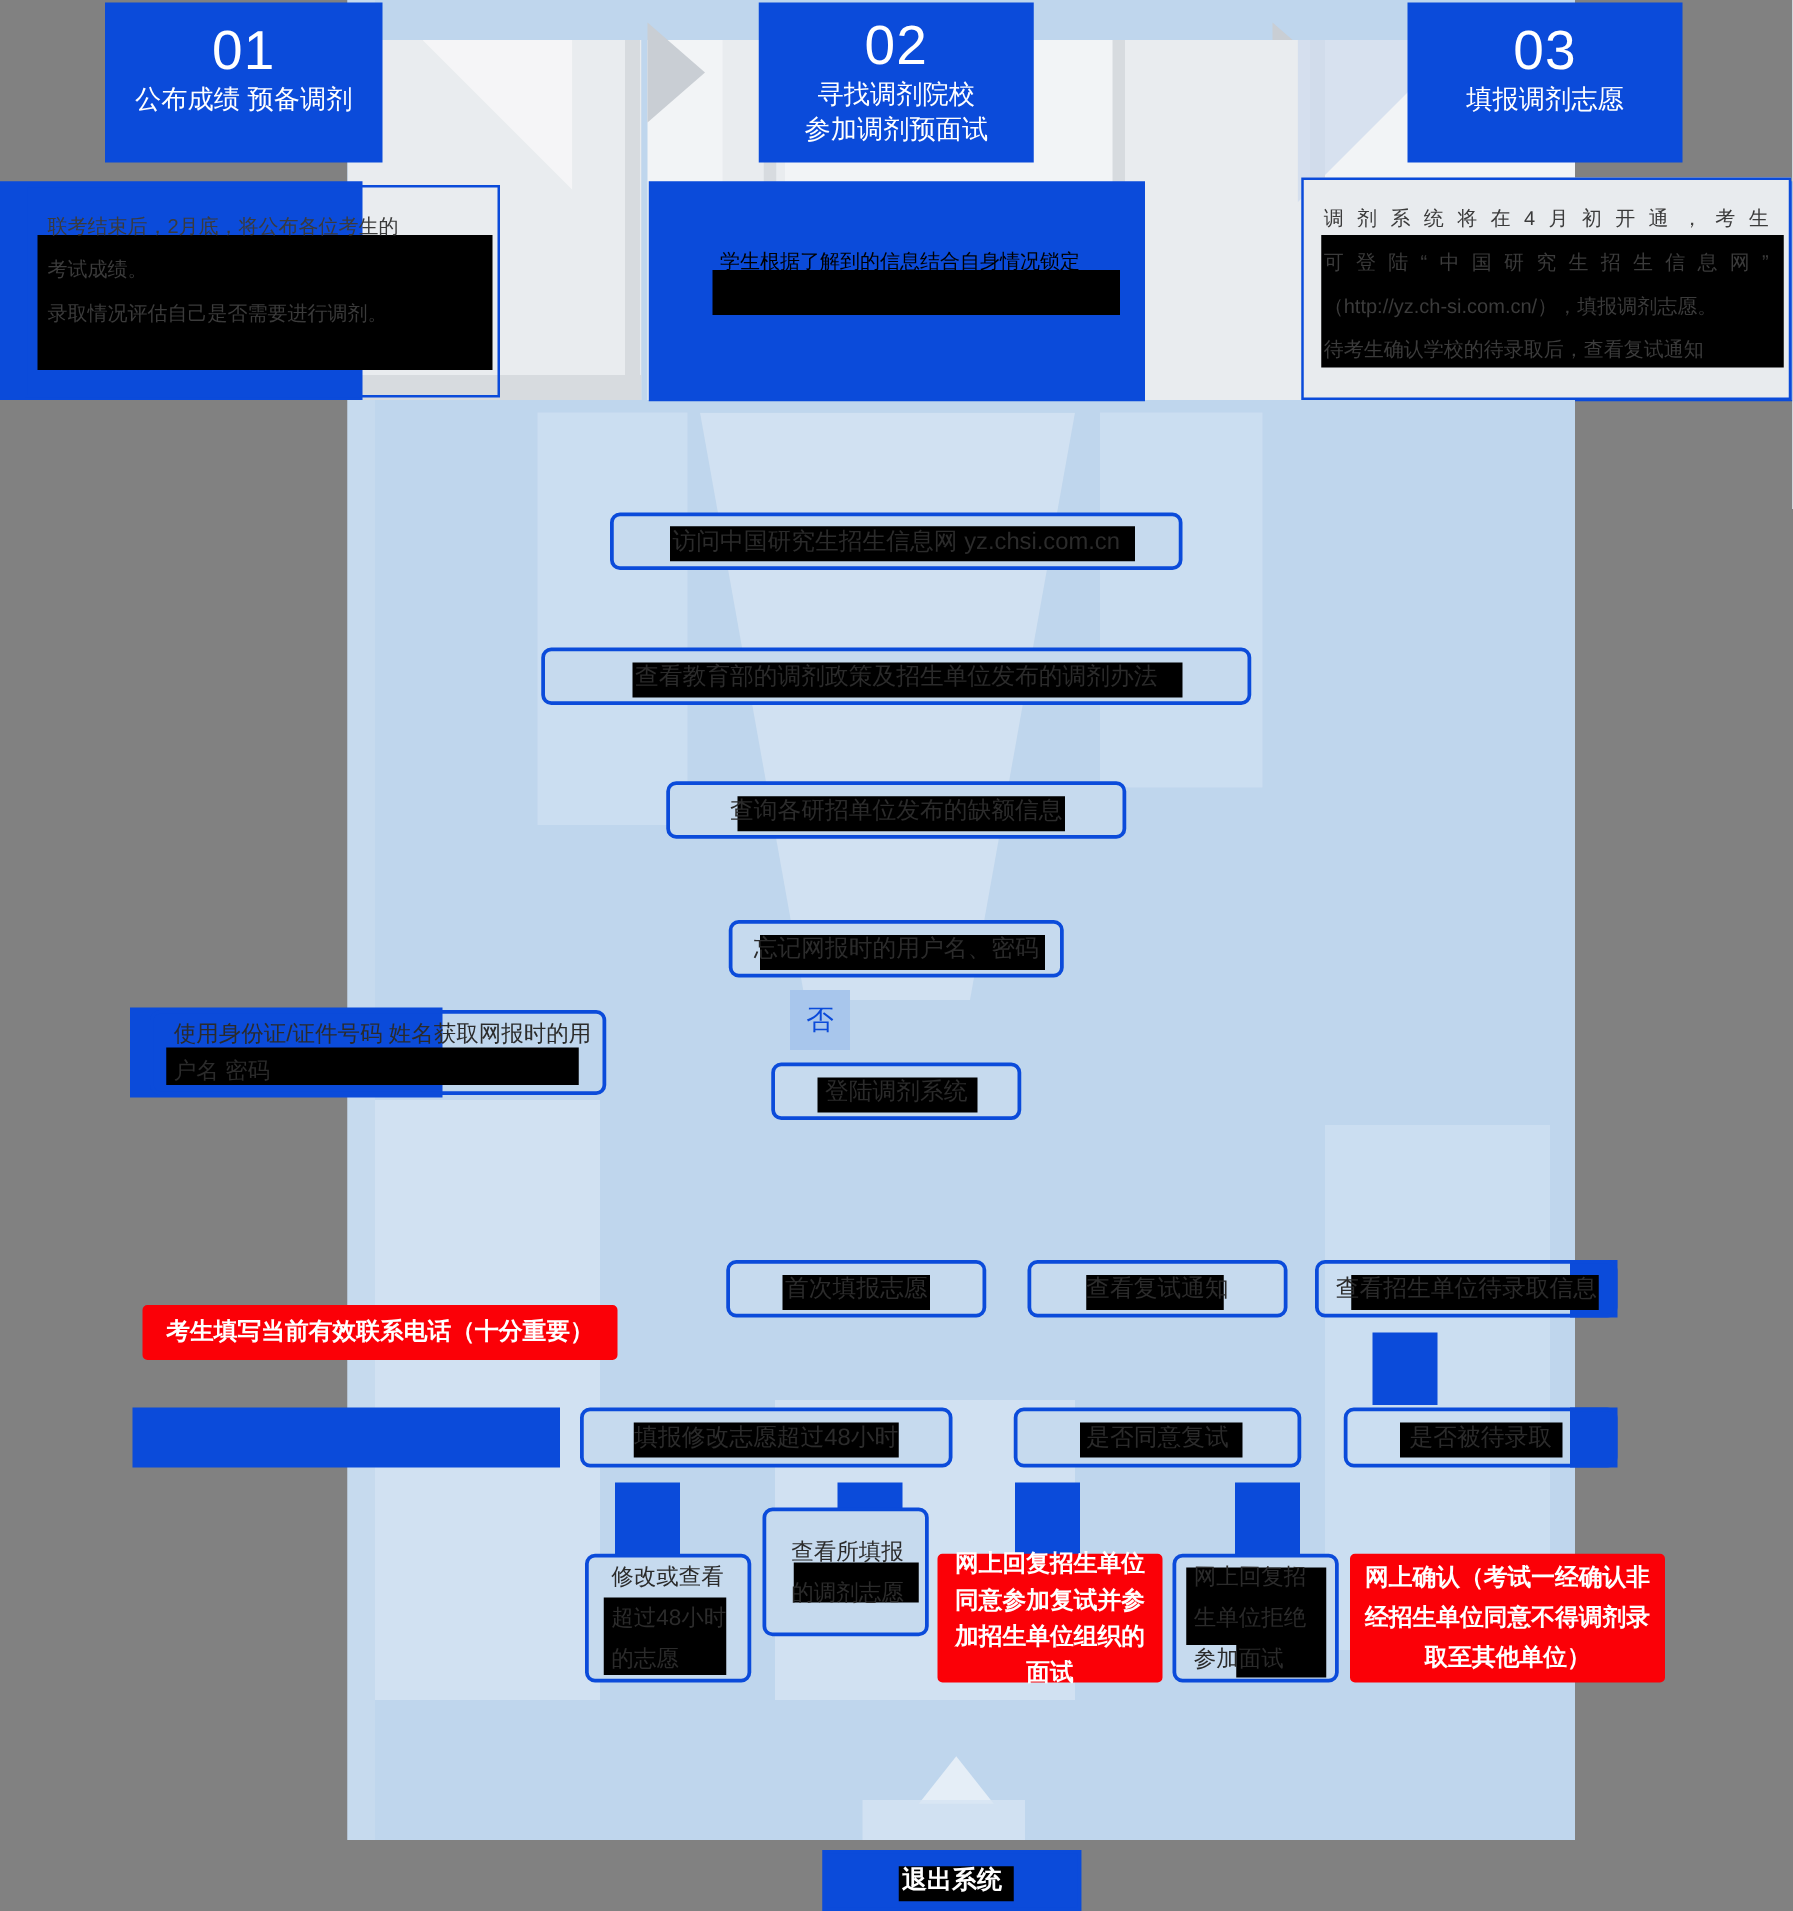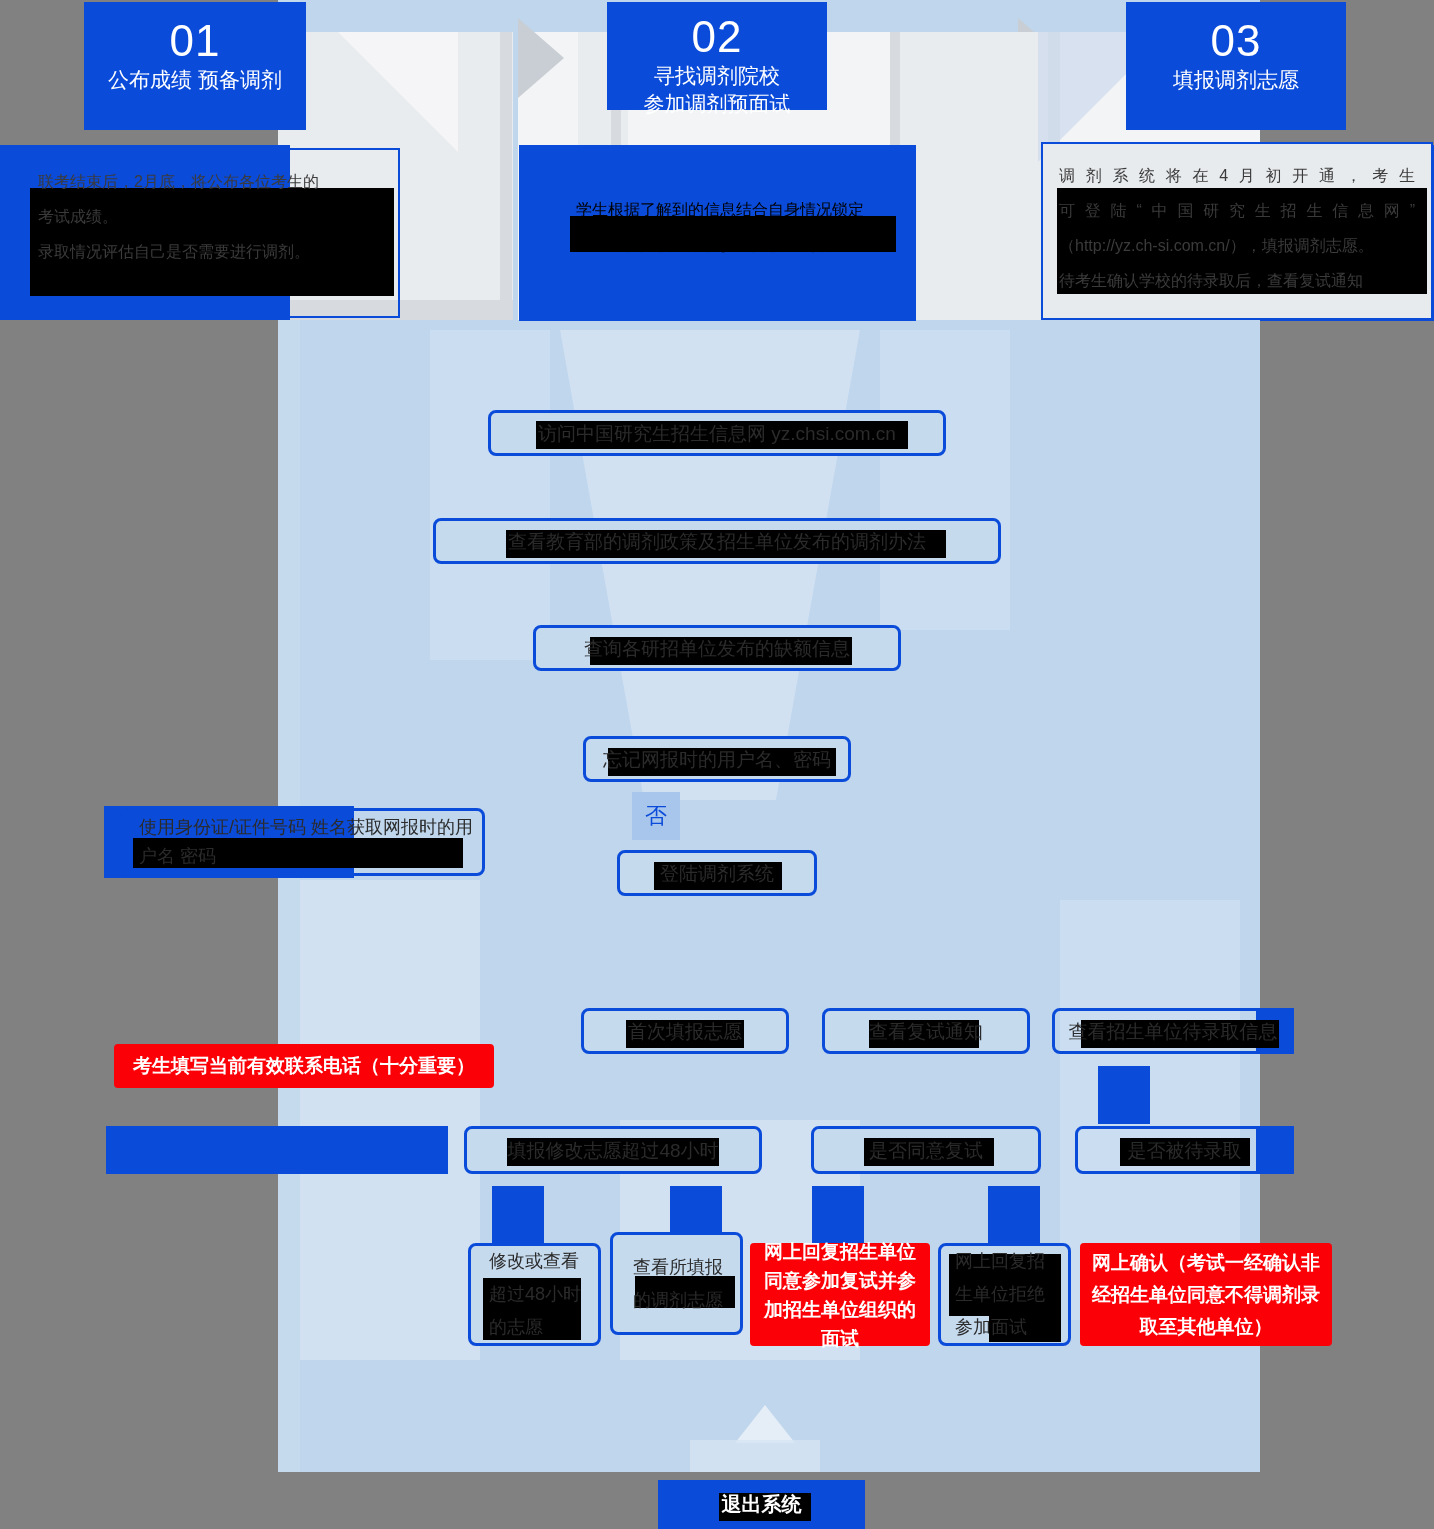--- a/index.html
+++ b/index.html
@@ -208,21 +208,21 @@
   <div class="redact-blue" style="left:0px;top:145px;width:290px;height:175px;"></div>
   <div class="desc" style="left:20px;top:148px;width:380px;height:170px;background:transparent;border-color:#0b4bda;">
     <div class="redact-black" style="left:8px;top:38px;width:364px;height:108px;"></div>
     <div style="position:relative;z-index:2;">
       <div>联考结束后，2月底，将公布各位考生的</div>
       <div>考试成绩。</div>
       <div>录取情况评估自己是否需要进行调剂。</div>
     </div>
   </div>
 
-  <div class="step" style="left:607px;top:2px;width:220px;height:108px;padding-top:10px;">
+  <div class="step" style="left:607px;top:2px;width:220px;height:128px;padding-top:10px;">
     <div class="num">02</div>
     <div class="cap">寻找调剂院校</div>
     <div class="cap">参加调剂预面试</div>
   </div>
   <div class="redact-blue" style="left:519px;top:145px;width:397px;height:176px;"></div>
   <div class="desc" style="left:530px;top:192px;width:380px;height:80px;background:transparent;border:none;color:#000000;padding:0;">
     <div class="redact-black" style="left:40px;top:24px;width:326px;height:36px;"></div>
     <div style="position:relative;z-index:2;text-align:center;">
       <div>学生根据了解到的信息结合自身情况锁定</div>
       <div>几所目标院校并积极参加院校调剂预面试</div>
@@ -322,21 +322,21 @@
   <div class="connector" style="left:492px;top:1186px;width:52px;height:58px;"></div>
   <div class="connector" style="left:670px;top:1186px;width:52px;height:58px;"></div>
   <div class="connector" style="left:812px;top:1186px;width:52px;height:58px;"></div>
   <div class="connector" style="left:988px;top:1186px;width:52px;height:58px;"></div>
 
   <div class="node small" style="left:468px;top:1243px;width:133px;height:103px;justify-content:flex-start;padding-left:12px;text-align:left;line-height:33px;">
     <div class="redact-black" style="left:12px;top:32px;width:98px;height:62px;"></div>
     <span class="node-text">修改或查看超过48小时的志愿</span>
   </div>
 
-  <div class="node small" style="left:610px;top:1232px;width:133px;height:103px;justify-content:flex-start;padding-left:14px;text-align:left;line-height:33px;">
+  <div class="node small" style="left:610px;top:1206px;width:133px;height:103px;justify-content:flex-start;padding-left:14px;text-align:left;line-height:33px;">
     <div class="redact-black" style="left:22px;top:41px;width:100px;height:32px;"></div>
     <span class="node-text">查看所填报的调剂志愿</span>
   </div>
 
   <div class="node red" style="left:750px;top:1243px;width:180px;height:103px;line-height:29px;font-size:19px;">
     <span class="node-text">网上回复招生单位同意参加复试并参加招生单位组织的面试</span>
   </div>
 
   <div class="node small" style="left:938px;top:1243px;width:133px;height:103px;justify-content:flex-start;padding-left:8px;text-align:left;line-height:33px;">
     <div class="redact-black" style="left:8px;top:8px;width:112px;height:62px;"></div>

